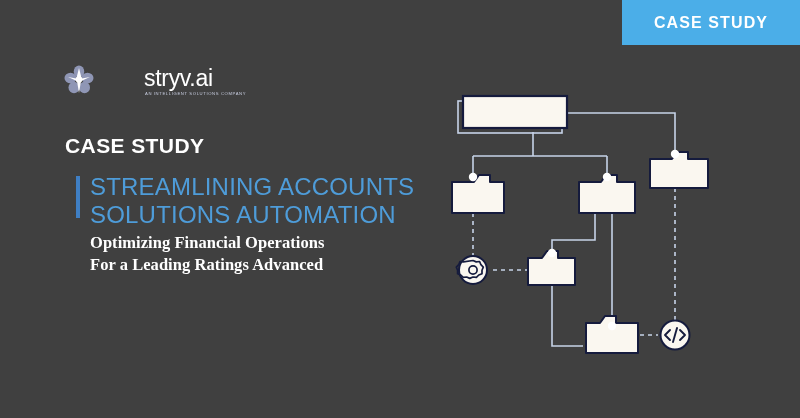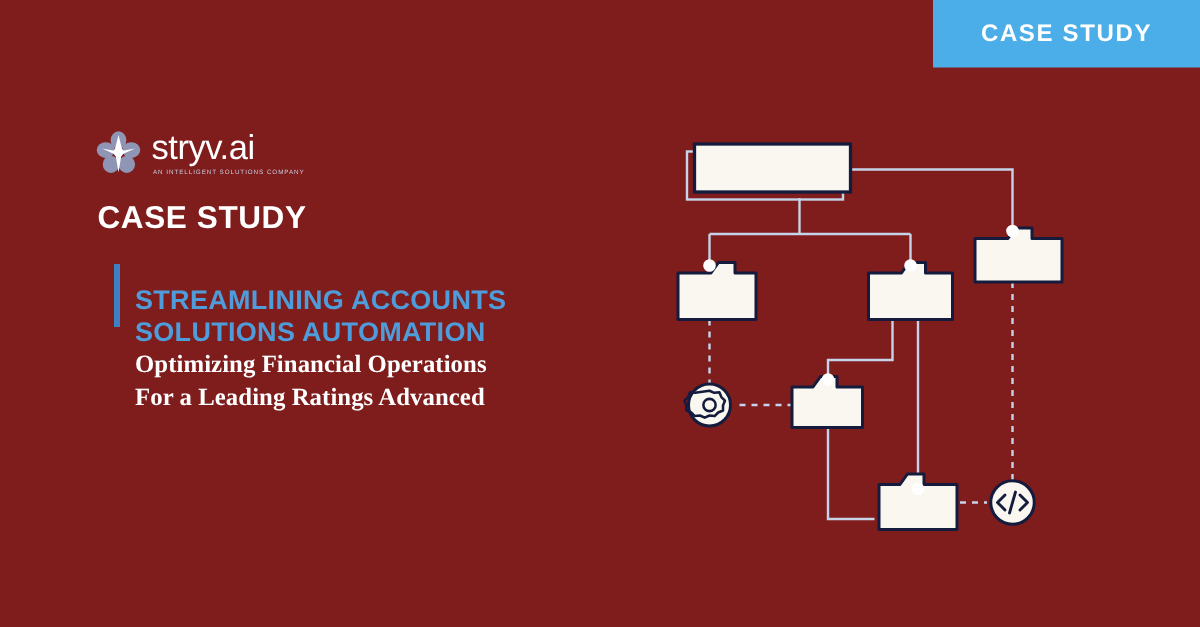--- a/index.html
+++ b/index.html
@@ -10,21 +10,21 @@
     width: 800px;
     height: 418px;
     overflow: hidden;
     font-family: "Liberation Sans", sans-serif;
     background: #1d2450;
   }
   .poster {
     position: relative;
     width: 800px;
     height: 418px;
-    background: #7f1d1d;
+    background: #404040;
     overflow: hidden;
   }
 
   
   .badge {
     position: absolute;
     left: 622px;
     top: 0;
     width: 178px;
     height: 45px;
@@ -37,24 +37,25 @@
     color: #ffffff;
     font-size: 16px;
     font-weight: bold;
     letter-spacing: 1.1px;
   }
 
   
   .logo {
     position: absolute;
     left: 64px;
-    top: 75px;
+    top: 65px;
     height: 42px;
     display: flex;
-    align-items: flex-end;
+    align-items: flex-start;
+    gap: 43px;
   }
   .logo-mark {
     width: 30px;
     height: 30px;
     flex: 0 0 30px;
     margin-right: 7px;
   }
   .logo-text-wrap {
     display: flex;
     flex-direction: column;
@@ -92,24 +93,24 @@
     position: absolute;
     left: 76px;
     top: 176px;
     width: 4px;
     height: 42px;
     background: #3f7fc4;
   }
   .title {
     position: absolute;
     left: 90px;
-    top: 190px;
+    top: 173px;
     color: #4E9CD9;
-    font-size: 18px;
-    font-weight: bold;
+    font-size: 24px;
+    font-weight: normal;
     line-height: 1.17;
     letter-spacing: 0.2px;
     white-space: nowrap;
   }
   .subtitle {
     position: absolute;
     left: 90px;
     top: 232px;
     color: #ffffff;
     font-size: 16.5px;

